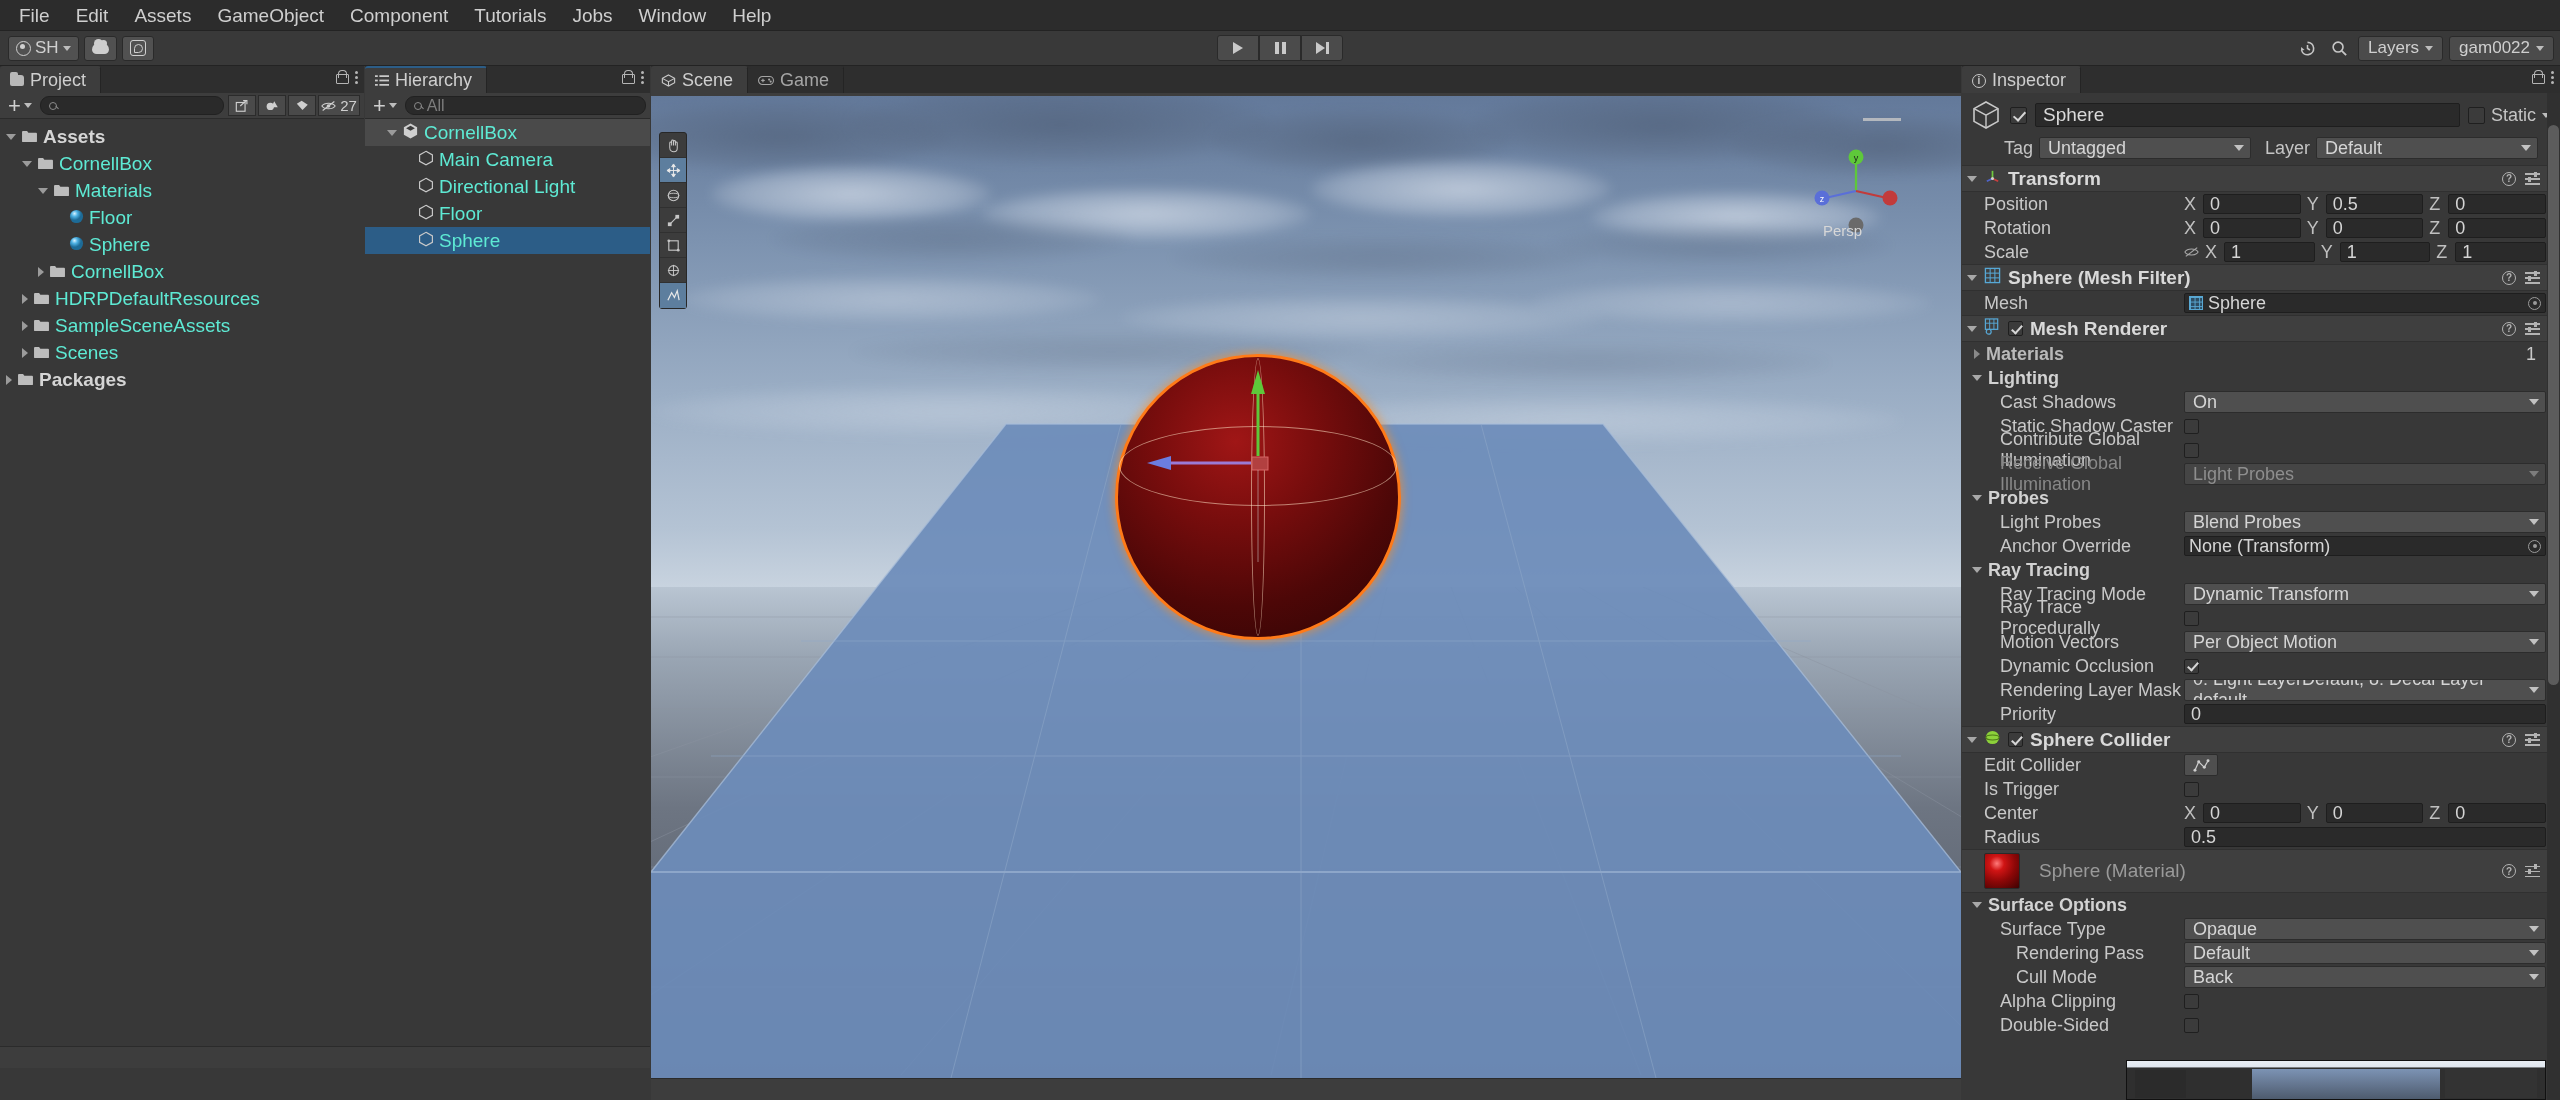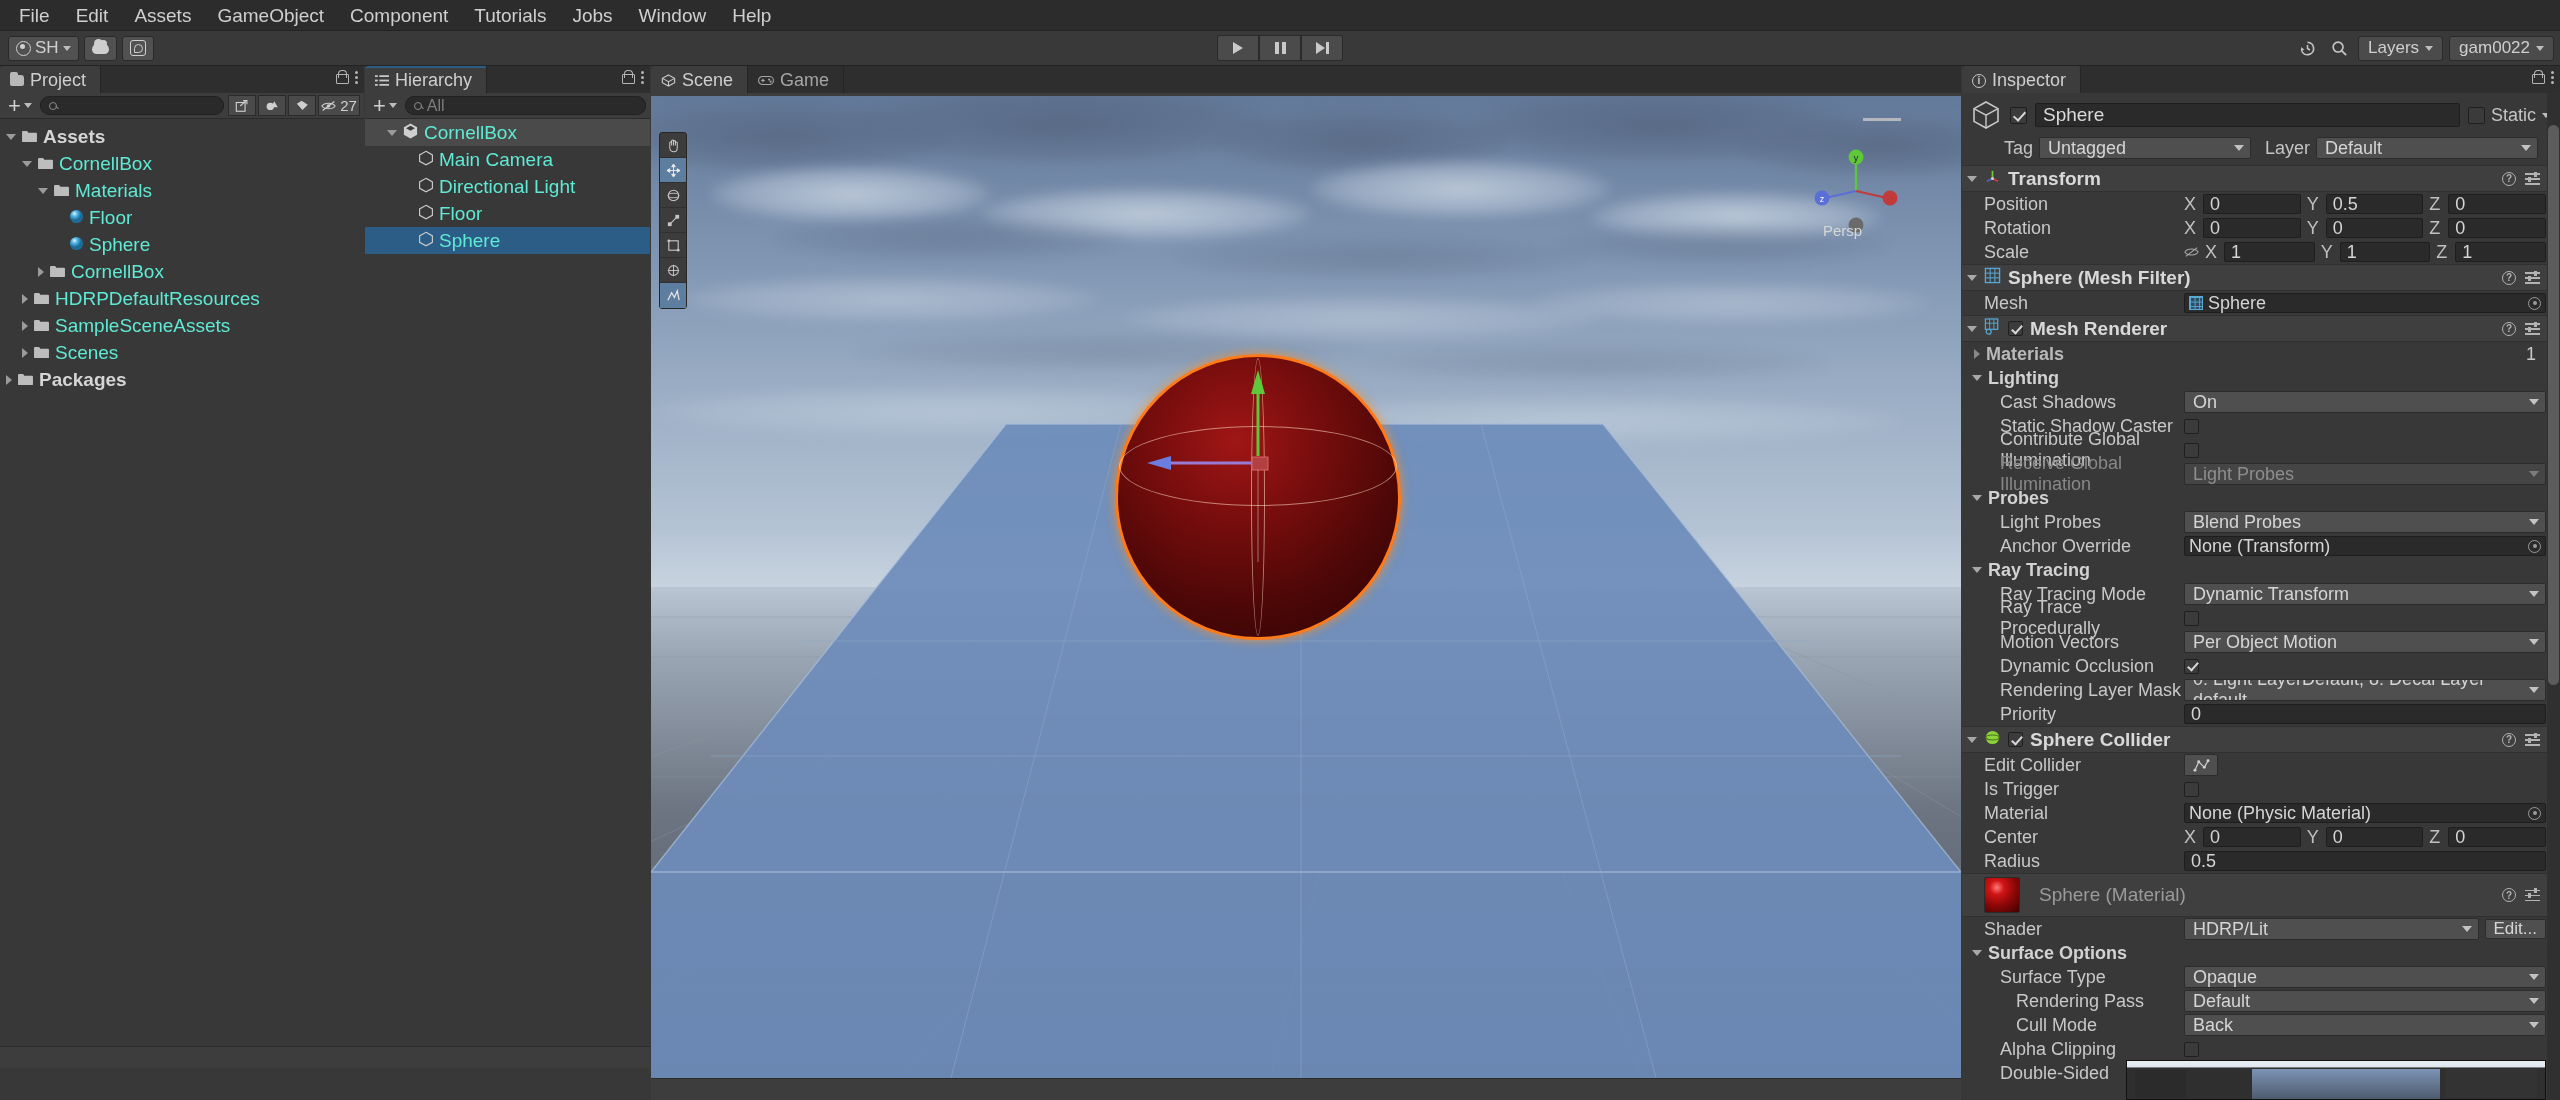--- a/index.html
+++ b/index.html
@@ -1216,31 +1216,20 @@
               </span>
             </span>
           </div>
           <div class="row">
             <span class="lbl" style="padding-left:0px">Is Trigger</span>
             <span class="ctl">
               <span class="chk-sm"></span>
             </span>
           </div>
           <div class="row">
-            <span class="lbl" style="padding-left:0px">Material</span>
-            <span class="ctl">
-              <span class="objfield">
-                <span class="left">
-                  <span>None (Physic Material)</span>
-                </span>
-                <span class="dot-target"></span>
-              </span>
-            </span>
-          </div>
-          <div class="row">
             <span class="lbl" style="padding-left:0px">Center</span>
             <span class="ctl">
               <span class="axlbl">X</span>
               <span class="num">0</span>
               <span class="axlbl">Y</span>
               <span class="num">0</span>
               <span class="axlbl">Z</span>
               <span class="num">0</span>
             </span>
           </div>
@@ -1263,30 +1252,20 @@
                 <b></b>
                 <b></b>
               </span>
               <span class="kebab">
                 <i></i>
                 <i></i>
                 <i></i>
               </span>
             </span>
           </div>
-          <div class="row">
-            <span class="lbl" style="padding-left:0px">Shader</span>
-            <span class="ctl">
-              <span class="dd" style="flex:1">
-                <span>HDRP/Lit</span>
-                <span class="dd-arrow"></span>
-              </span>
-              <span class="btn-sm">Edit...</span>
-            </span>
-          </div>
           <div class="sect-head">
             <span class="fold-tri"></span>
             <span>Surface Options</span>
           </div>
           <div class="row">
             <span class="lbl" style="padding-left:16px">Surface Type</span>
             <span class="ctl">
               <span class="dd" style="flex:1">
                 <span>Opaque</span>
                 <span class="dd-arrow"></span>

